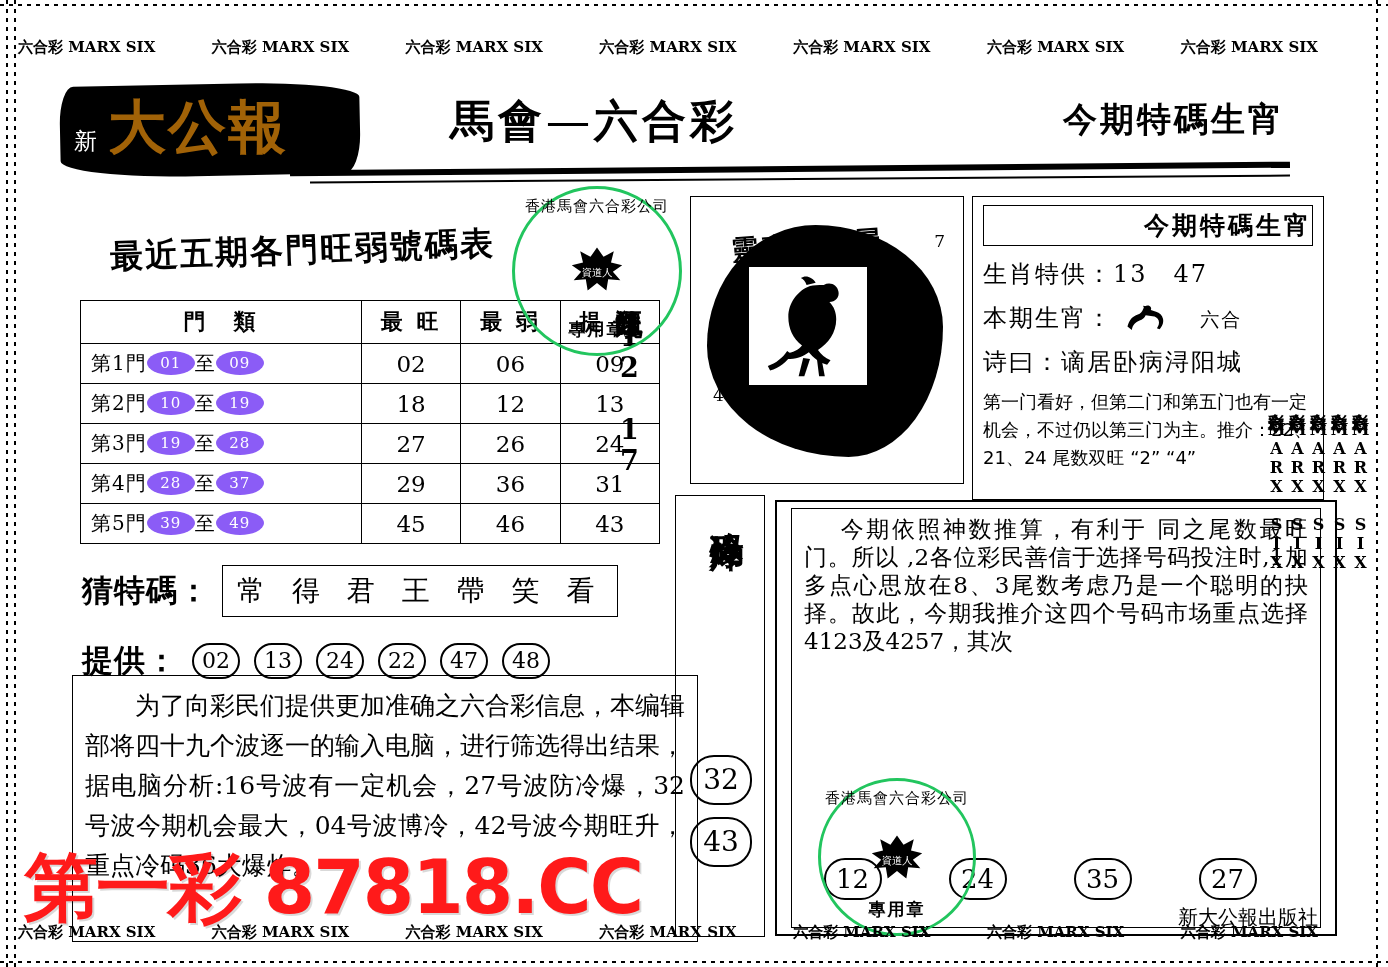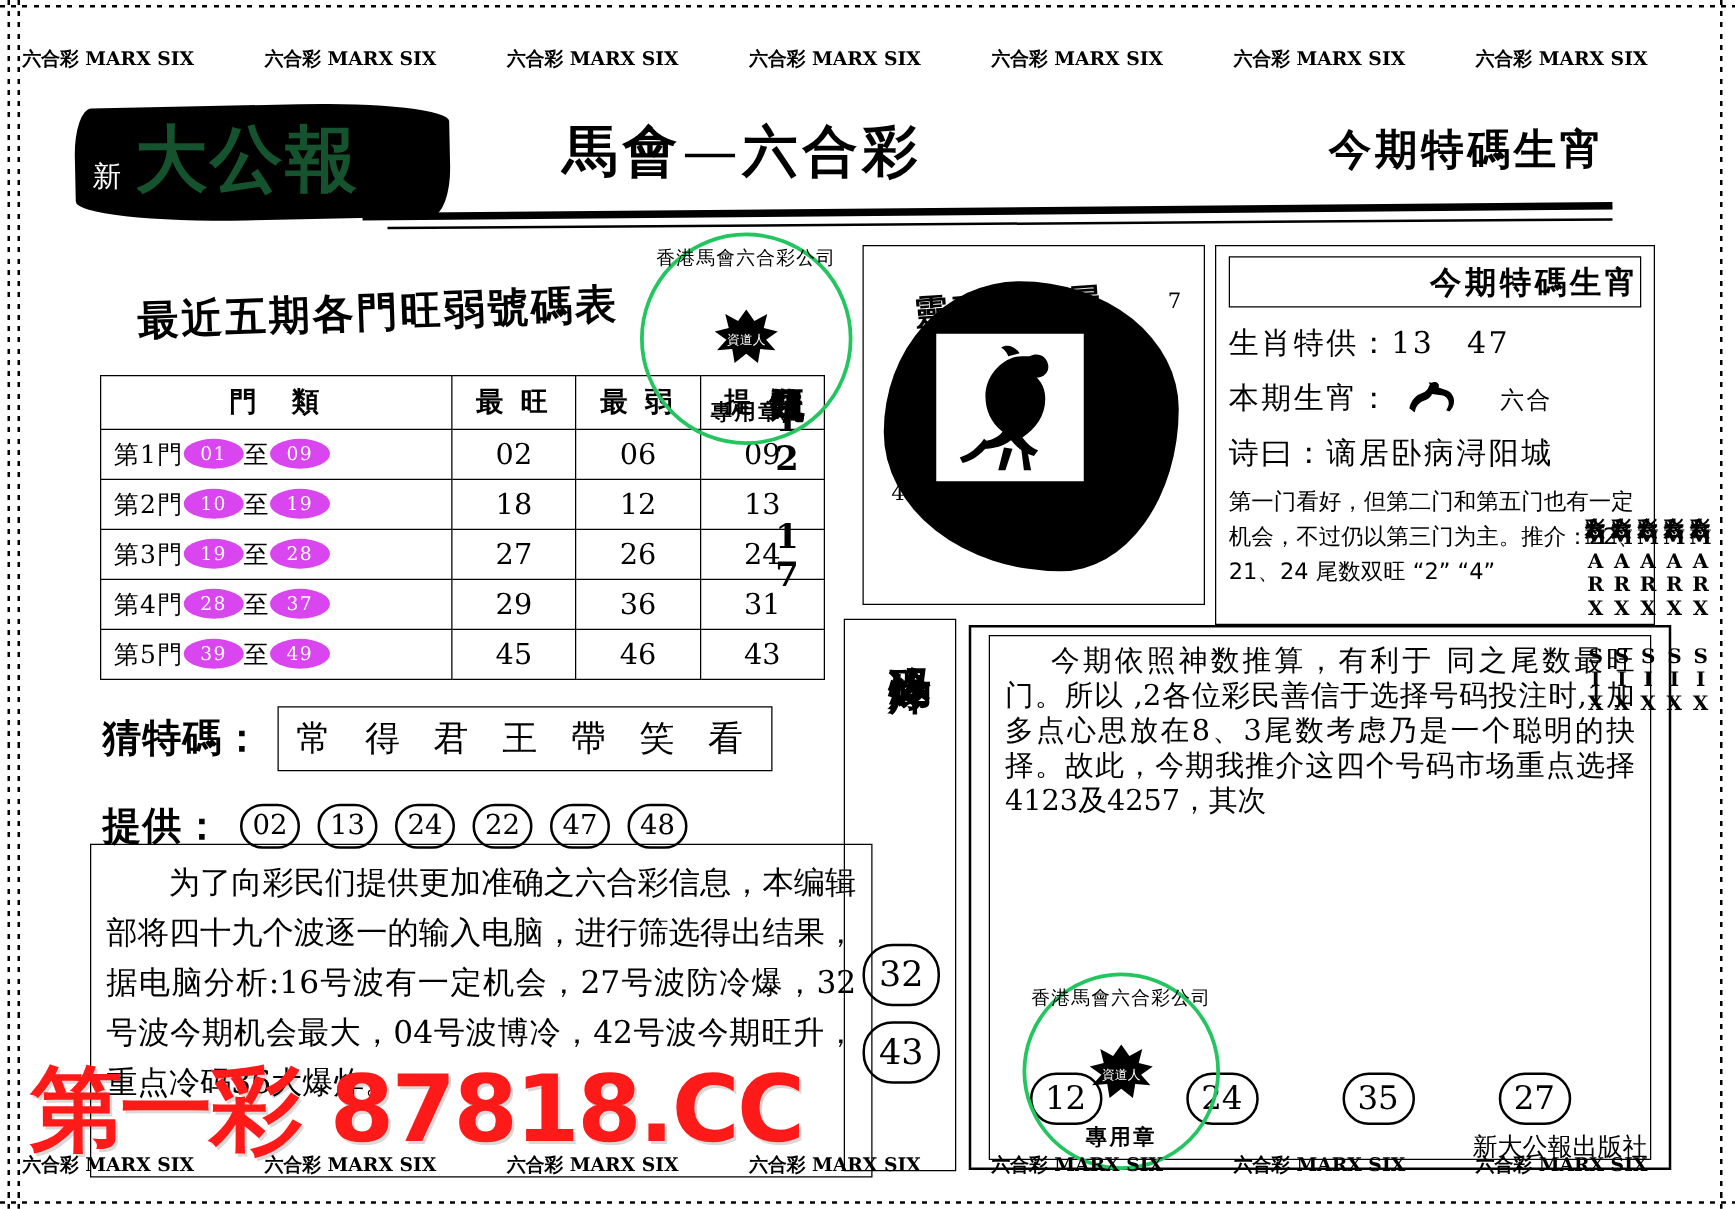--- a/index.html
+++ b/index.html
@@ -27,39 +27,39 @@
          writing-mode:vertical-rl;text-orientation:upright;
          font-family:"DejaVu Serif","Liberation Serif",serif;font-size:16px;
          display:flex;flex-direction:column;justify-content:space-between;align-items:center;font-weight:600;}
   .vside > span{writing-mode:vertical-rl;}
 
   
   .masthead{position:absolute;left:60px;top:82px;width:1230px;height:100px;}
   .logo-blob{position:absolute;left:0;top:2px;width:300px;height:92px;background:#000;
              border-radius:14px 40% 16px 45%/38px 16px 40px 18px;transform:rotate(-1.2deg);}
   .logo-xin{position:absolute;left:14px;top:44px;color:#fff;font-size:23px;font-family:"DejaVu Serif","Liberation Serif",serif;}
-  .logo-main{position:absolute;left:48px;top:14px;color:#14532d;font-size:58px;line-height:62px;
+  .logo-main{position:absolute;left:48px;top:14px;color:#a16207;font-size:58px;line-height:62px;
              font-family:"DejaVu Serif","Liberation Serif",serif;font-weight:700;letter-spacing:2px;}
   .mast-center{position:absolute;left:390px;top:10px;font-size:44px;font-weight:700;
                font-family:"DejaVu Serif","Liberation Serif",serif;letter-spacing:4px;}
   .mast-center .dash{font-weight:400;}
   .issue-box{position:absolute;right:0;top:14px;min-width:230px;text-align:center;border:1px solid #fff;
              font-size:34px;font-weight:700;font-family:"DejaVu Serif","Liberation Serif",serif;letter-spacing:3px;}
   .mast-rule{position:absolute;left:230px;top:84px;width:1000px;height:6px;background:#000;transform:rotate(-0.5deg);}
   .mast-rule2{position:absolute;left:250px;top:96px;width:980px;height:2px;background:#000;transform:rotate(-0.4deg);}
 
   
   .left-title{position:absolute;left:110px;top:228px;font-size:33px;font-weight:700;
               font-family:"DejaVu Serif","Liberation Serif",serif;letter-spacing:2px;transform:rotate(-2deg);}
   table.grid{position:absolute;left:80px;top:300px;width:580px;border-collapse:collapse;
              font-family:"DejaVu Serif","Liberation Serif",serif;}
   table.grid th,table.grid td{border:1px solid #000;text-align:center;font-size:23px;padding:6px 2px;}
   table.grid th{font-size:22px;letter-spacing:3px;font-weight:700;}
   table.grid td.gate{font-size:20px;white-space:nowrap;text-align:left;padding-left:10px;letter-spacing:1px;}
-  .circ{display:inline-block;width:48px;height:24px;line-height:24px;border-radius:50%;background:#d946ef;color:#fff;
+  .circ{display:inline-block;width:48px;height:24px;line-height:24px;border-radius:50%;background:#8b5cf6;color:#fff;
         font-size:15px;text-align:center;vertical-align:2px;}
 
   .guess-row{position:absolute;left:82px;top:565px;width:600px;display:flex;align-items:center;}
   .guess-lab{font-size:31px;font-weight:700;font-family:"DejaVu Serif","Liberation Serif",serif;letter-spacing:1px;}
   .guess-box{margin-left:12px;border:1px solid #000;padding:6px 14px;font-size:28px;letter-spacing:9px;
              font-family:"DejaVu Serif","Liberation Serif",serif;}
   .prov-row{position:absolute;left:82px;top:640px;width:620px;display:flex;align-items:center;}
   .prov-lab{font-size:31px;font-weight:700;font-family:"DejaVu Serif","Liberation Serif",serif;letter-spacing:1px;}
   .ball{display:inline-block;min-width:38px;height:32px;line-height:32px;border:2px solid #000;border-radius:50%/50%;
         border-radius:20px;text-align:center;font-size:22px;margin-left:14px;padding:0 3px;

